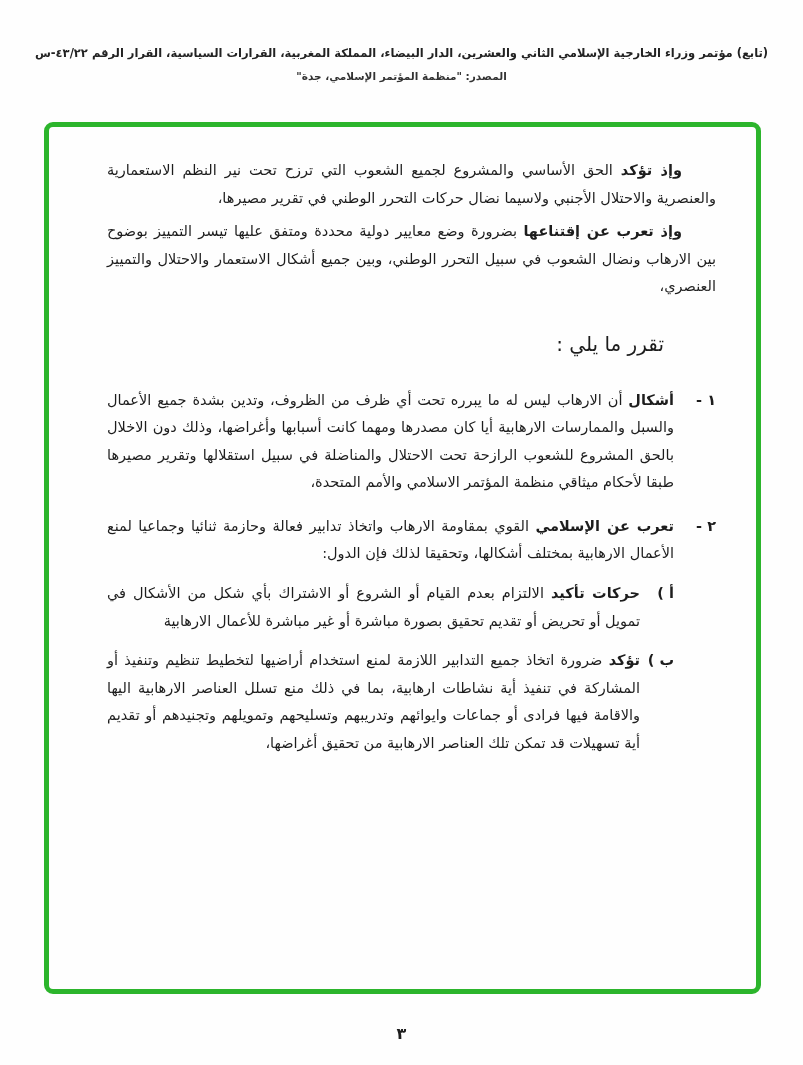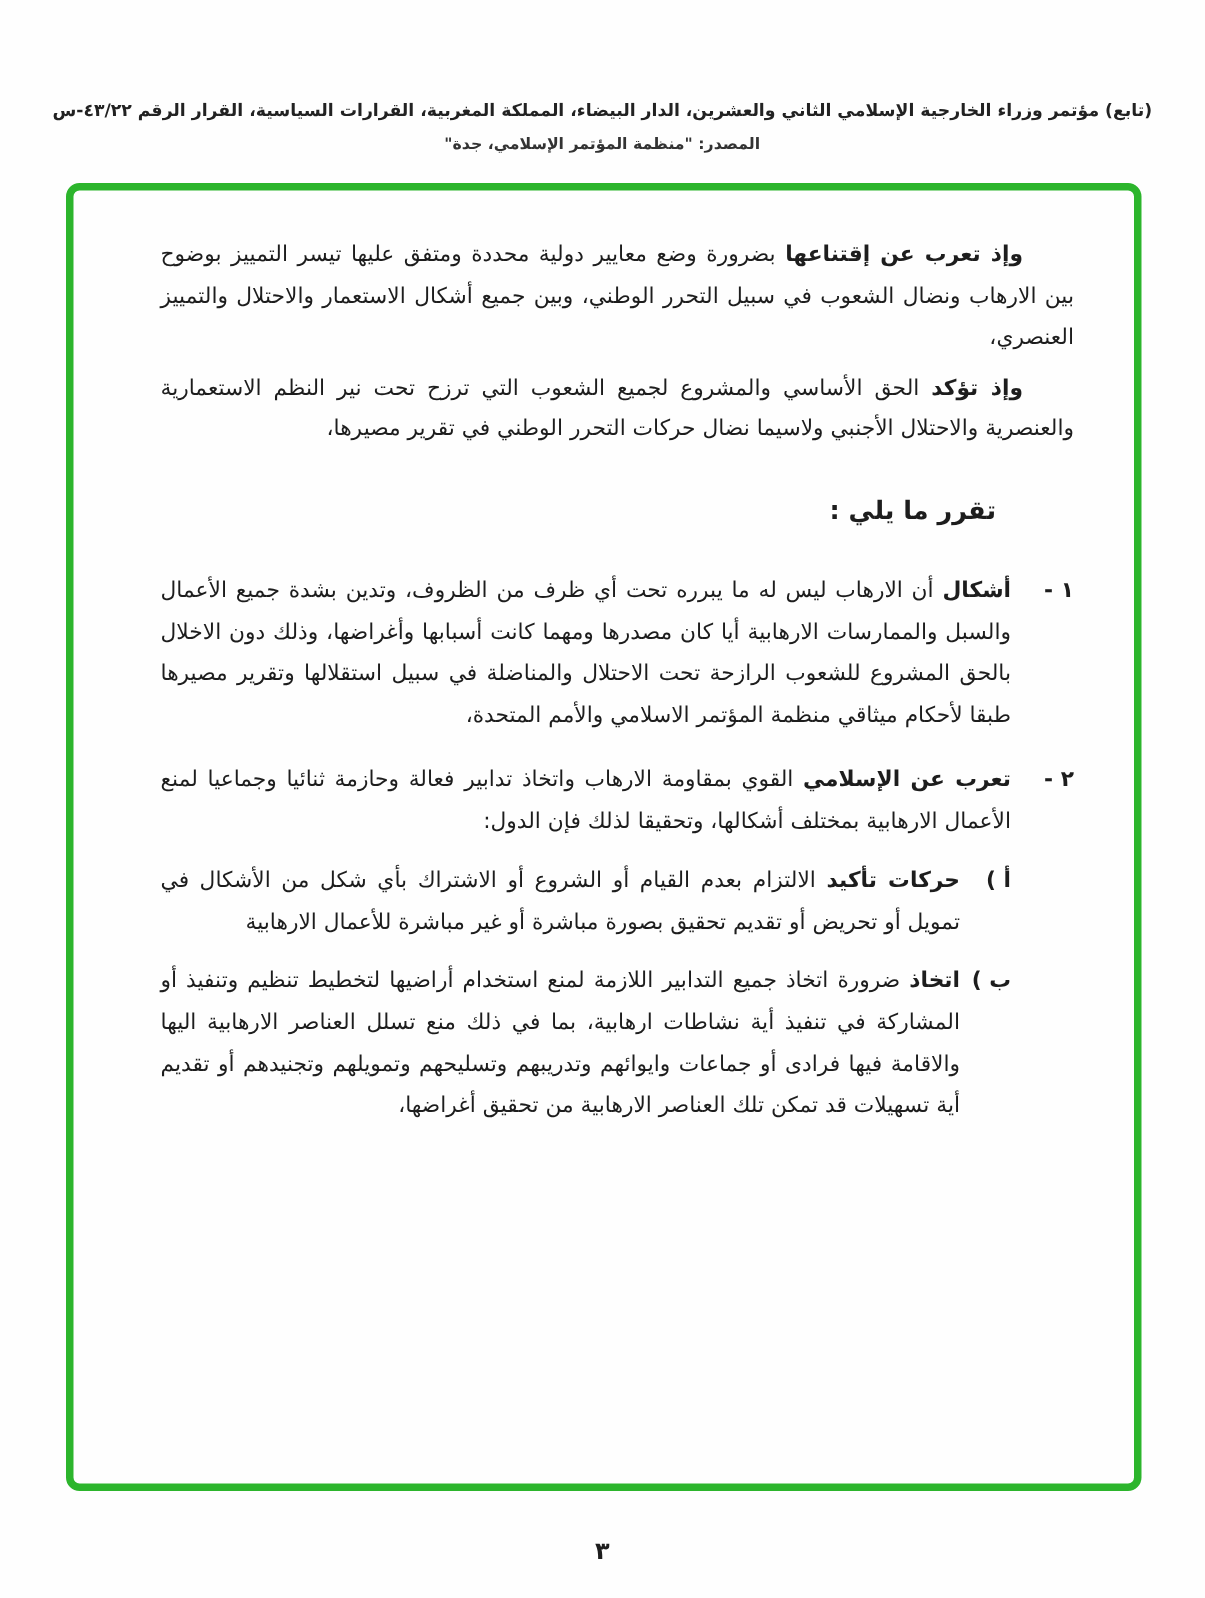--- a/index.html
+++ b/index.html
@@ -9,21 +9,21 @@
     position: relative; overflow: hidden;
     font-family: "DejaVu Sans", sans-serif;
     color: #1d1d1d;
   }
   .page {
     position: absolute; inset: 0;
     background: #fefefe;
   }
   .header {
     position: absolute; top: 46px; left: 0; right: 0;
-    text-align: center; direction: rtl; margin-top: 20px;
+    text-align: center; direction: rtl;
   }
   .header-line1 { font-size: 11.5px; font-weight: bold; color: #222; padding: 0 30px; }
   .header-line2 { font-size: 10.5px; font-weight: bold; margin-top: 10px; color: #333; }
   .green-box {
     position: absolute; left: 44px; top: 122px;
     width: 717px; height: 872px;
     border: 5px solid #2cb52c;
     border-radius: 9px;
     background: transparent;
   }
@@ -31,23 +31,23 @@
     direction: rtl;
     padding: 30px 40px 0 58px;
     font-size: 14.5px;
     line-height: 1.9;
     text-align: justify;
   }
   .para { margin-bottom: 6px; }
   .indent { text-indent: 34px; }
   .lead { font-weight: bold; }
   .decides {
-    font-weight: bold;
+    font-weight: normal;
     margin: 24px 52px 24px 0;
-    font-size: 17px;
+    font-size: 20px;
     letter-spacing: 2px;
   }
   .item { display: flex; margin-top: 16px; }
   .item-number { font-weight: bold; flex: 0 0 42px; min-width: 42px; }
   .item-text { flex: 1; text-align: justify; }
   .subitem { display: flex; margin: 12px 42px 0 0; }
   .subitem-marker { font-weight: bold; flex: 0 0 34px; min-width: 34px; }
   .subitem-text { flex: 1; text-align: justify; }
   .footer {
     position: absolute; bottom: 22px; left: 0; right: 0;
@@ -61,44 +61,44 @@
 <div class="page">
 
   <div class="header">
     <div class="header-line1">(تابع) مؤتمر وزراء الخارجية الإسلامي الثاني والعشرين، الدار البيضاء، المملكة المغربية، القرارات السياسية، القرار الرقم ٤٣/٢٢-س</div>
     <div class="header-line2">المصدر:  "منظمة المؤتمر الإسلامي، جدة"</div>
   </div>
 
   <div class="green-box">
     <div class="content">
 
+      <p class="para indent"><strong class="lead">وإذ تؤكد</strong><span> الحق الأساسي والمشروع لجميع الشعوب التي ترزح تحت نير النظم الاستعمارية والعنصرية والاحتلال الأجنبي ولاسيما نضال حركات التحرر الوطني في تقرير مصيرها،</span></p>
+
       <p class="para indent"><strong class="lead">وإذ تعرب عن إقتناعها</strong><span> بضرورة وضع معايير دولية محددة ومتفق عليها تيسر التمييز بوضوح بين الارهاب ونضال الشعوب في سبيل التحرر الوطني، وبين جميع أشكال الاستعمار والاحتلال والتمييز العنصري،</span></p>
-
-      <p class="para indent"><strong class="lead">وإذ تؤكد</strong><span> الحق الأساسي والمشروع لجميع الشعوب التي ترزح تحت نير النظم الاستعمارية والعنصرية والاحتلال الأجنبي ولاسيما نضال حركات التحرر الوطني في تقرير مصيرها،</span></p>
 
       <p class="decides">تقرر ما يلي :</p>
 
       <div class="item">
         <span class="item-number">١ -</span>
         <p class="item-text"><strong class="lead">أشكال</strong><span> أن الارهاب ليس له ما يبرره تحت أي ظرف من الظروف، وتدين بشدة جميع الأعمال والسبل والممارسات الارهابية أيا كان مصدرها ومهما كانت أسبابها وأغراضها، وذلك دون الاخلال بالحق المشروع للشعوب الرازحة تحت الاحتلال والمناضلة في سبيل استقلالها وتقرير مصيرها طبقا لأحكام ميثاقي منظمة المؤتمر الاسلامي والأمم المتحدة،</span></p>
       </div>
 
       <div class="item">
         <span class="item-number">٢ -</span>
         <p class="item-text"><strong class="lead">تعرب عن الإسلامي</strong><span> القوي بمقاومة الارهاب واتخاذ تدابير فعالة وحازمة ثنائيا وجماعيا لمنع الأعمال الارهابية بمختلف أشكالها، وتحقيقا لذلك فإن الدول:</span></p>
       </div>
 
       <div class="subitem">
         <span class="subitem-marker">أ )</span>
         <p class="subitem-text"><strong class="lead">حركات تأكيد</strong><span> الالتزام بعدم القيام أو الشروع أو الاشتراك بأي شكل من الأشكال في تمويل أو تحريض أو تقديم تحقيق بصورة مباشرة أو غير مباشرة للأعمال الارهابية</span></p>
       </div>
 
       <div class="subitem">
         <span class="subitem-marker">ب )</span>
-        <p class="subitem-text"><strong class="lead">اتخاذ</strong><span> ضرورة اتخاذ جميع التدابير اللازمة لمنع استخدام أراضيها لتخطيط تنظيم وتنفيذ أو المشاركة في تنفيذ أية نشاطات ارهابية، بما في ذلك منع تسلل العناصر الارهابية اليها والاقامة فيها فرادى أو جماعات وايوائهم وتدريبهم وتسليحهم وتمويلهم وتجنيدهم أو تقديم أية تسهيلات قد تمكن تلك العناصر الارهابية من تحقيق أغراضها،</span></p>
+        <p class="subitem-text"><strong class="lead">تؤكد</strong><span> ضرورة اتخاذ جميع التدابير اللازمة لمنع استخدام أراضيها لتخطيط تنظيم وتنفيذ أو المشاركة في تنفيذ أية نشاطات ارهابية، بما في ذلك منع تسلل العناصر الارهابية اليها والاقامة فيها فرادى أو جماعات وايوائهم وتدريبهم وتسليحهم وتمويلهم وتجنيدهم أو تقديم أية تسهيلات قد تمكن تلك العناصر الارهابية من تحقيق أغراضها،</span></p>
       </div>
 
     </div>
   </div>
 
   <div class="footer">
     <span class="page-number">٣</span>
   </div>
 
 </div>

